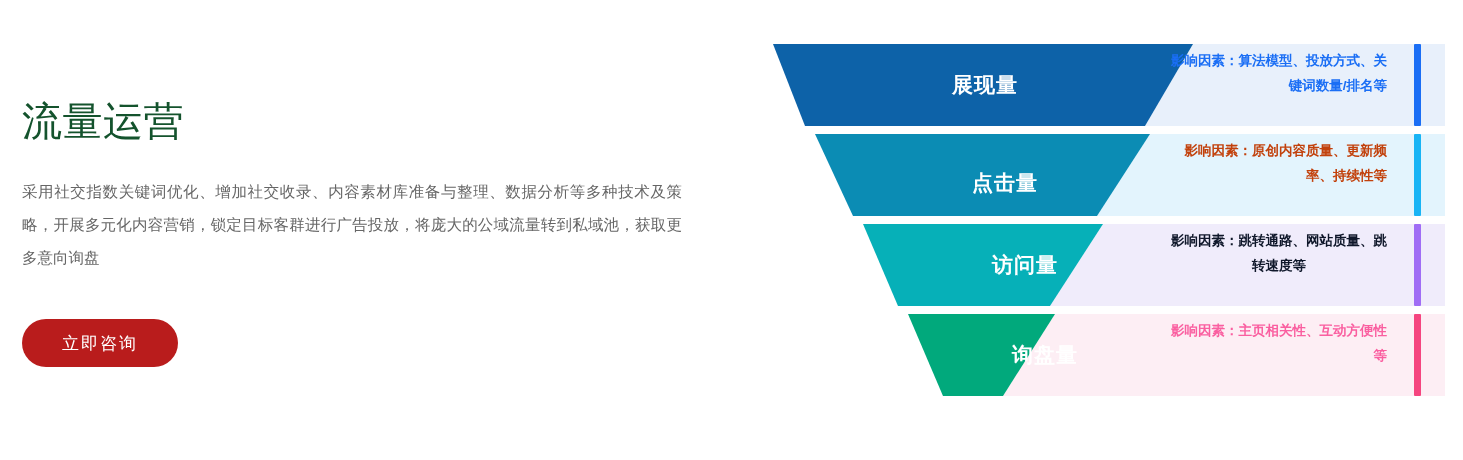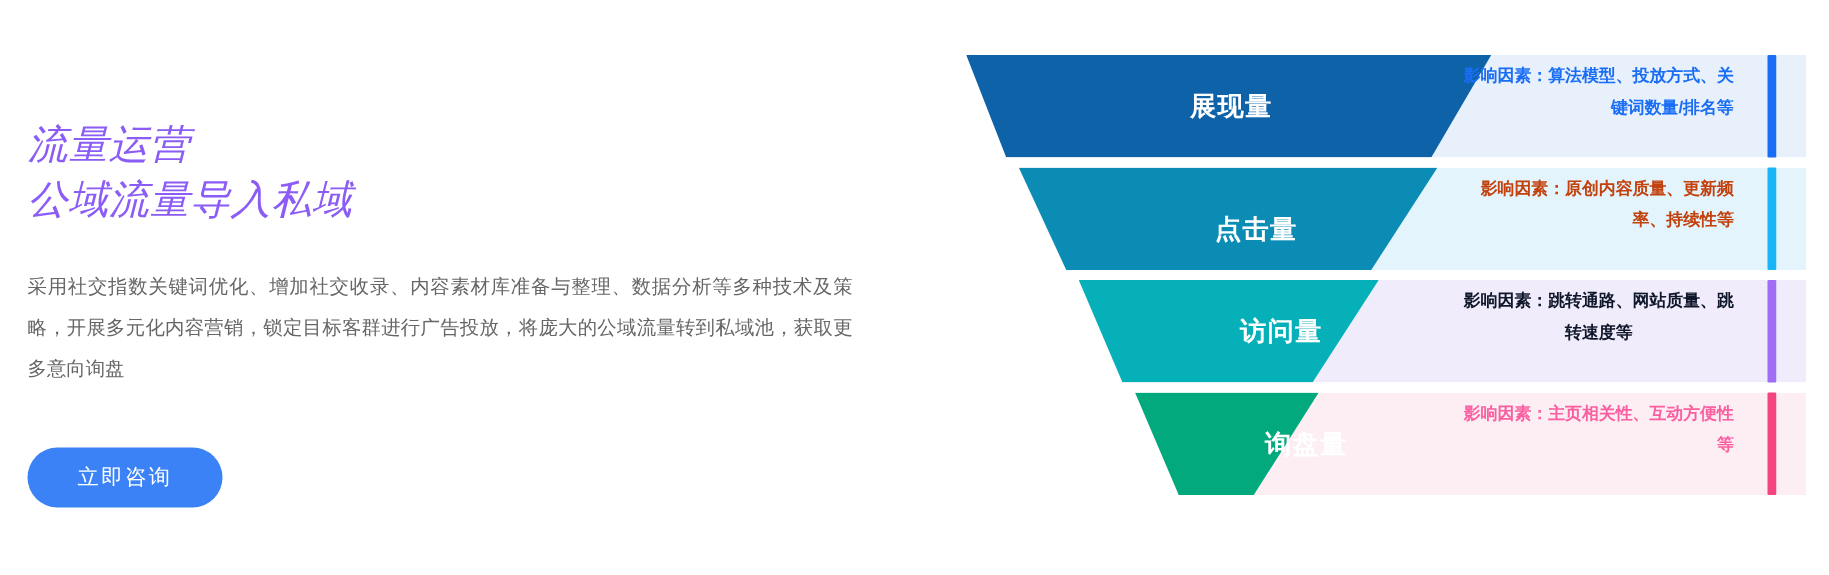--- a/index.html
+++ b/index.html
@@ -17,48 +17,47 @@
   }
 
   
   .left-col {
     position: absolute;
     left: 22px;
     top: 72px;
     width: 680px;
   }
   .headline {
-    font-size: 32px;
+    font-size: 40px;
     line-height: 44px;
-    color: #8b5cf6;
+    color: #14532d;
     font-weight: 400;
     letter-spacing: 0.5px;
     white-space: nowrap;
-    font-style: italic;
   }
   .headline .line2 { display: block; }
 
   .body-copy {
     margin-top: 32px;
     font-size: 15.5px;
     line-height: 33px;
     color: #666666;
     width: 660px;
     text-align: justify;
   }
 
   .cta-button {
     margin-top: 30px;
     display: inline-flex;
     align-items: center;
     justify-content: center;
     width: 156px;
     height: 48px;
     border-radius: 24px;
-    background: #3b82f6;
+    background: #b91c1c;
     color: #ffffff;
     font-size: 17px;
     letter-spacing: 2px;
     border: none;
     cursor: pointer;
     font-family: inherit;
   }
 
   
   .funnel {
@@ -123,21 +122,20 @@
     width: 7px;
     border-radius: 1px;
   }
 </style>
 </head>
 <body>
 
 <div class="left-col">
   <h1 class="headline">
     <span>流量运营</span>
-    <span class="line2">公域流量导入私域</span>
   </h1>
   <p class="body-copy">采用社交指数关键词优化、增加社交收录、内容素材库准备与整理、数据分析等多种技术及策略，开展多元化内容营销，锁定目标客群进行广告投放，将庞大的公域流量转到私域池，获取更多意向询盘</p>
   <button class="cta-button">立即咨询</button>
 </div>
 
 <div class="funnel">
 
   <div class="funnel-row" id="row0" style="top: 0px;">
     <div class="row-panel" style="--panel-l: 448px; --panel-l2: 400px; background: rgb(232, 240, 251);"></div>
     <div class="row-shape" style="--tl: 28px; --tr: 448px; --bl: 60px; --br: 400px; background: rgb(13, 98, 168);"></div>

